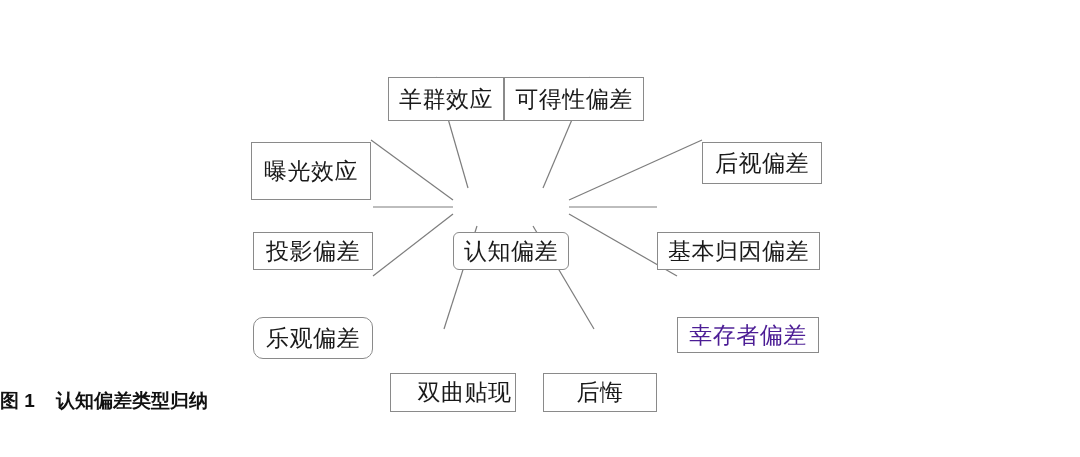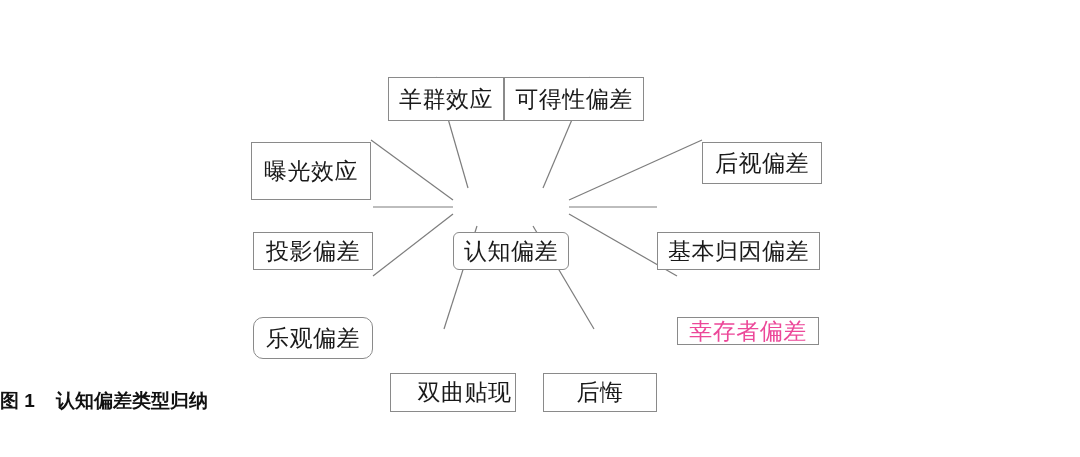--- a/index.html
+++ b/index.html
@@ -89,21 +89,21 @@
       </div>
       <div class="node-box" style="left: 253px; top: 188px; width: 120px; height: 38px; font-size: 23px; border-color: rgb(138, 138, 138); color: rgb(26, 26, 26); justify-content: center;">
         <span class="node-label">投影偏差</span>
       </div>
       <div class="node-box" style="left: 657px; top: 188px; width: 163px; height: 38px; font-size: 23px; border-color: rgb(138, 138, 138); color: rgb(26, 26, 26);">
         <span class="node-label">基本归因偏差</span>
       </div>
       <div class="node-box" style="left: 253px; top: 273px; width: 120px; height: 42px; font-size: 23px; border-color: rgb(138, 138, 138); color: rgb(26, 26, 26); border-radius: 10px;">
         <span class="node-label">乐观偏差</span>
       </div>
-      <div class="node-box" style="left: 677px; top: 273px; width: 142px; height: 28px; font-size: 23px; border-color: rgb(138, 138, 138); color: #ec4899;">
+      <div class="node-box" style="left: 677px; top: 273px; width: 142px; height: 36px; font-size: 23px; border-color: rgb(138, 138, 138); color: #4c1d95;">
         <span class="node-label">幸存者偏差</span>
       </div>
       <div class="node-box" style="left: 390px; top: 329px; width: 126px; height: 39px; font-size: 23px; border-color: rgb(138, 138, 138); color: rgb(26, 26, 26); padding-left: 23px;">
         <span class="node-label">双曲贴现</span>
       </div>
       <div class="node-box" style="left: 543px; top: 329px; width: 114px; height: 39px; font-size: 23px; border-color: rgb(138, 138, 138); color: rgb(26, 26, 26); align-items: center;">
         <span class="node-label">后悔</span>
       </div>
       <div class="node-box" style="left: 453px; top: 188px; width: 116px; height: 38px; font-size: 23px; border-color: rgb(138, 138, 138); color: rgb(26, 26, 26); border-radius: 6px;">
         <span class="node-label">认知偏差</span>

